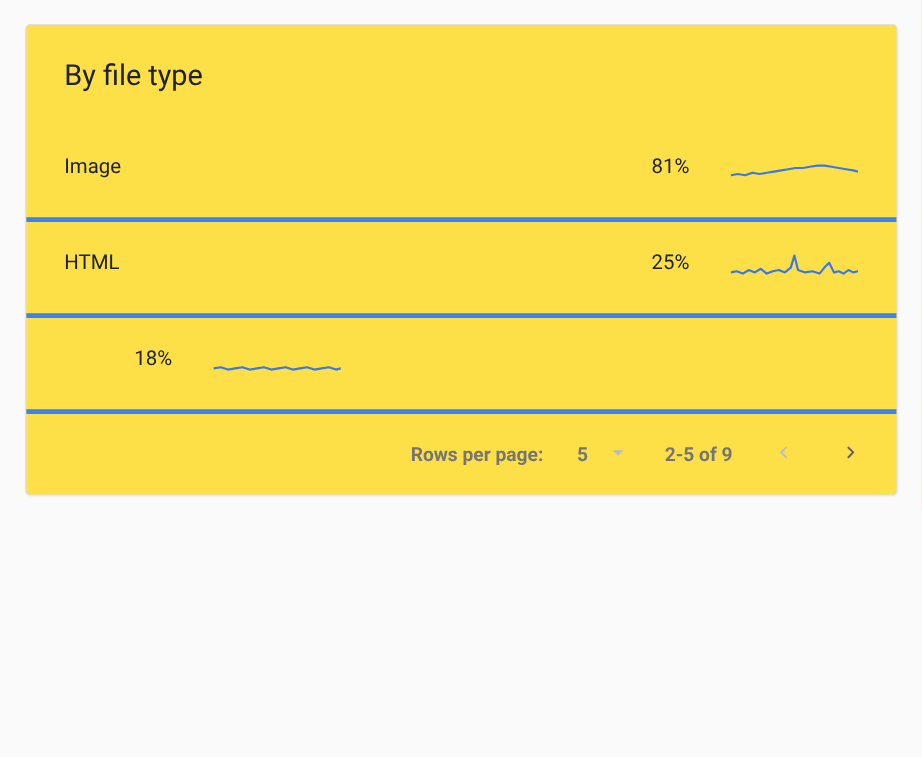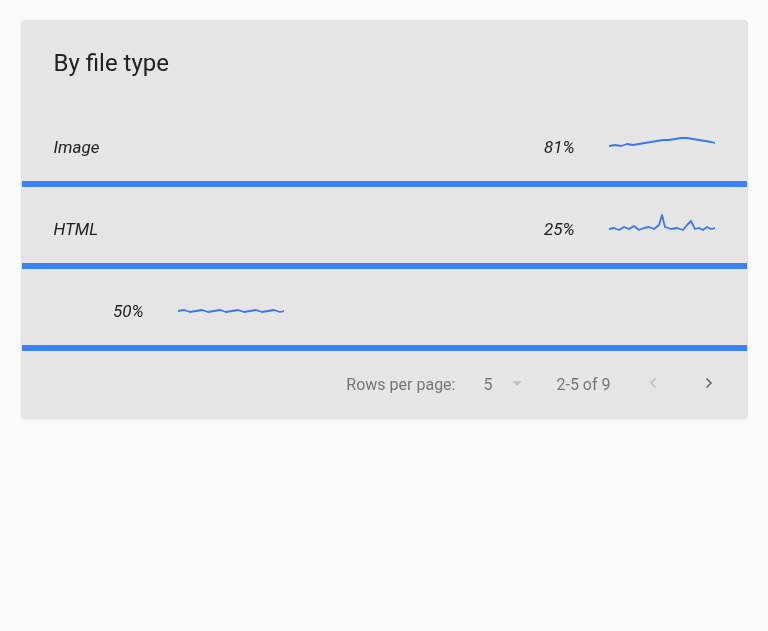--- a/index.html
+++ b/index.html
@@ -9,43 +9,42 @@
     }
     body {
       font-family: Roboto, 'Helvetica Neue', Arial, sans-serif;
       background: #fafafa;
       padding: 20px;
       display: flex;
       justify-content: center;
     }
     .card {
       width: 727px;
-      background: #e5e5e5;
+      background: #fde047;
       border: 1px solid #e0e0e0;
       border-radius: 4px;
       box-shadow: 0 1px 2px rgba(0,0,0,0.04);
     }
     .card-header {
       padding: 28px 32px 22px 32px;
     }
     .card-title {
       font-size: 24px;
       font-weight: 400;
       color: #202124;
       letter-spacing: 0;
     }
     .rows {
       padding-top: 10px;
     }
     .data-row {
       display: flex;
-      align-items: flex-end;
+      align-items: flex-start;
       padding: 24px 32px;
-      border-bottom: 6px solid #3b82f6;
-      font-style: italic;
+      border-bottom: 4px solid #3b82f6;
     }
     .rows .data-row:first-child {
       padding-top: 20px;
     }
     .row-label {
       flex: 1;
       font-size: 17px;
       color: #202124;
     }
     .row-value {
@@ -73,20 +72,21 @@
       stroke-linecap: round;
     }
     .footer {
       display: flex;
       align-items: center;
       justify-content: flex-end;
       padding: 18px 24px 18px 24px;
       gap: 28px;
       color: #757575;
       font-size: 16px;
+      font-weight: bold;
     }
     .rpp-label {
       color: #757575;
     }
     .rpp-select {
       display: inline-flex;
       align-items: center;
       gap: 14px;
       cursor: pointer;
       color: #757575;
@@ -136,21 +136,21 @@
       <span class="row-label">HTML</span>
       <span class="row-value">25%</span>
       <span class="spark-cell">
         <svg class="sparkline" viewBox="0 0 106 28" preserveAspectRatio="none">
           <path d="M0 18 L5 17 L10 19 L15 16 L20 18 L25 15 L30 19 L35 17 L40 16 L45 18 L50 14 L53 4 L56 16 L62 18 L68 17 L74 19 L78 14 L82 10 L86 18 L90 17 L94 19 L98 16 L102 18 L106 17"></path>
         </svg>
       </span>
     </div>
 
     <div class="data-row">
-      <span class="row-value">50%</span>
+      <span class="row-value">18%</span>
       <span class="spark-cell">
         <svg class="sparkline" viewBox="0 0 106 28" preserveAspectRatio="none">
           <path d="M0 18 L6 17 L12 19 L18 18 L24 17 L30 19 L36 18 L42 17 L48 19 L54 18 L60 17 L66 19 L72 18 L78 17 L84 19 L90 18 L96 17 L102 19 L106 18"></path>
         </svg>
       </span>
     </div>
 
 
   </div>
 

